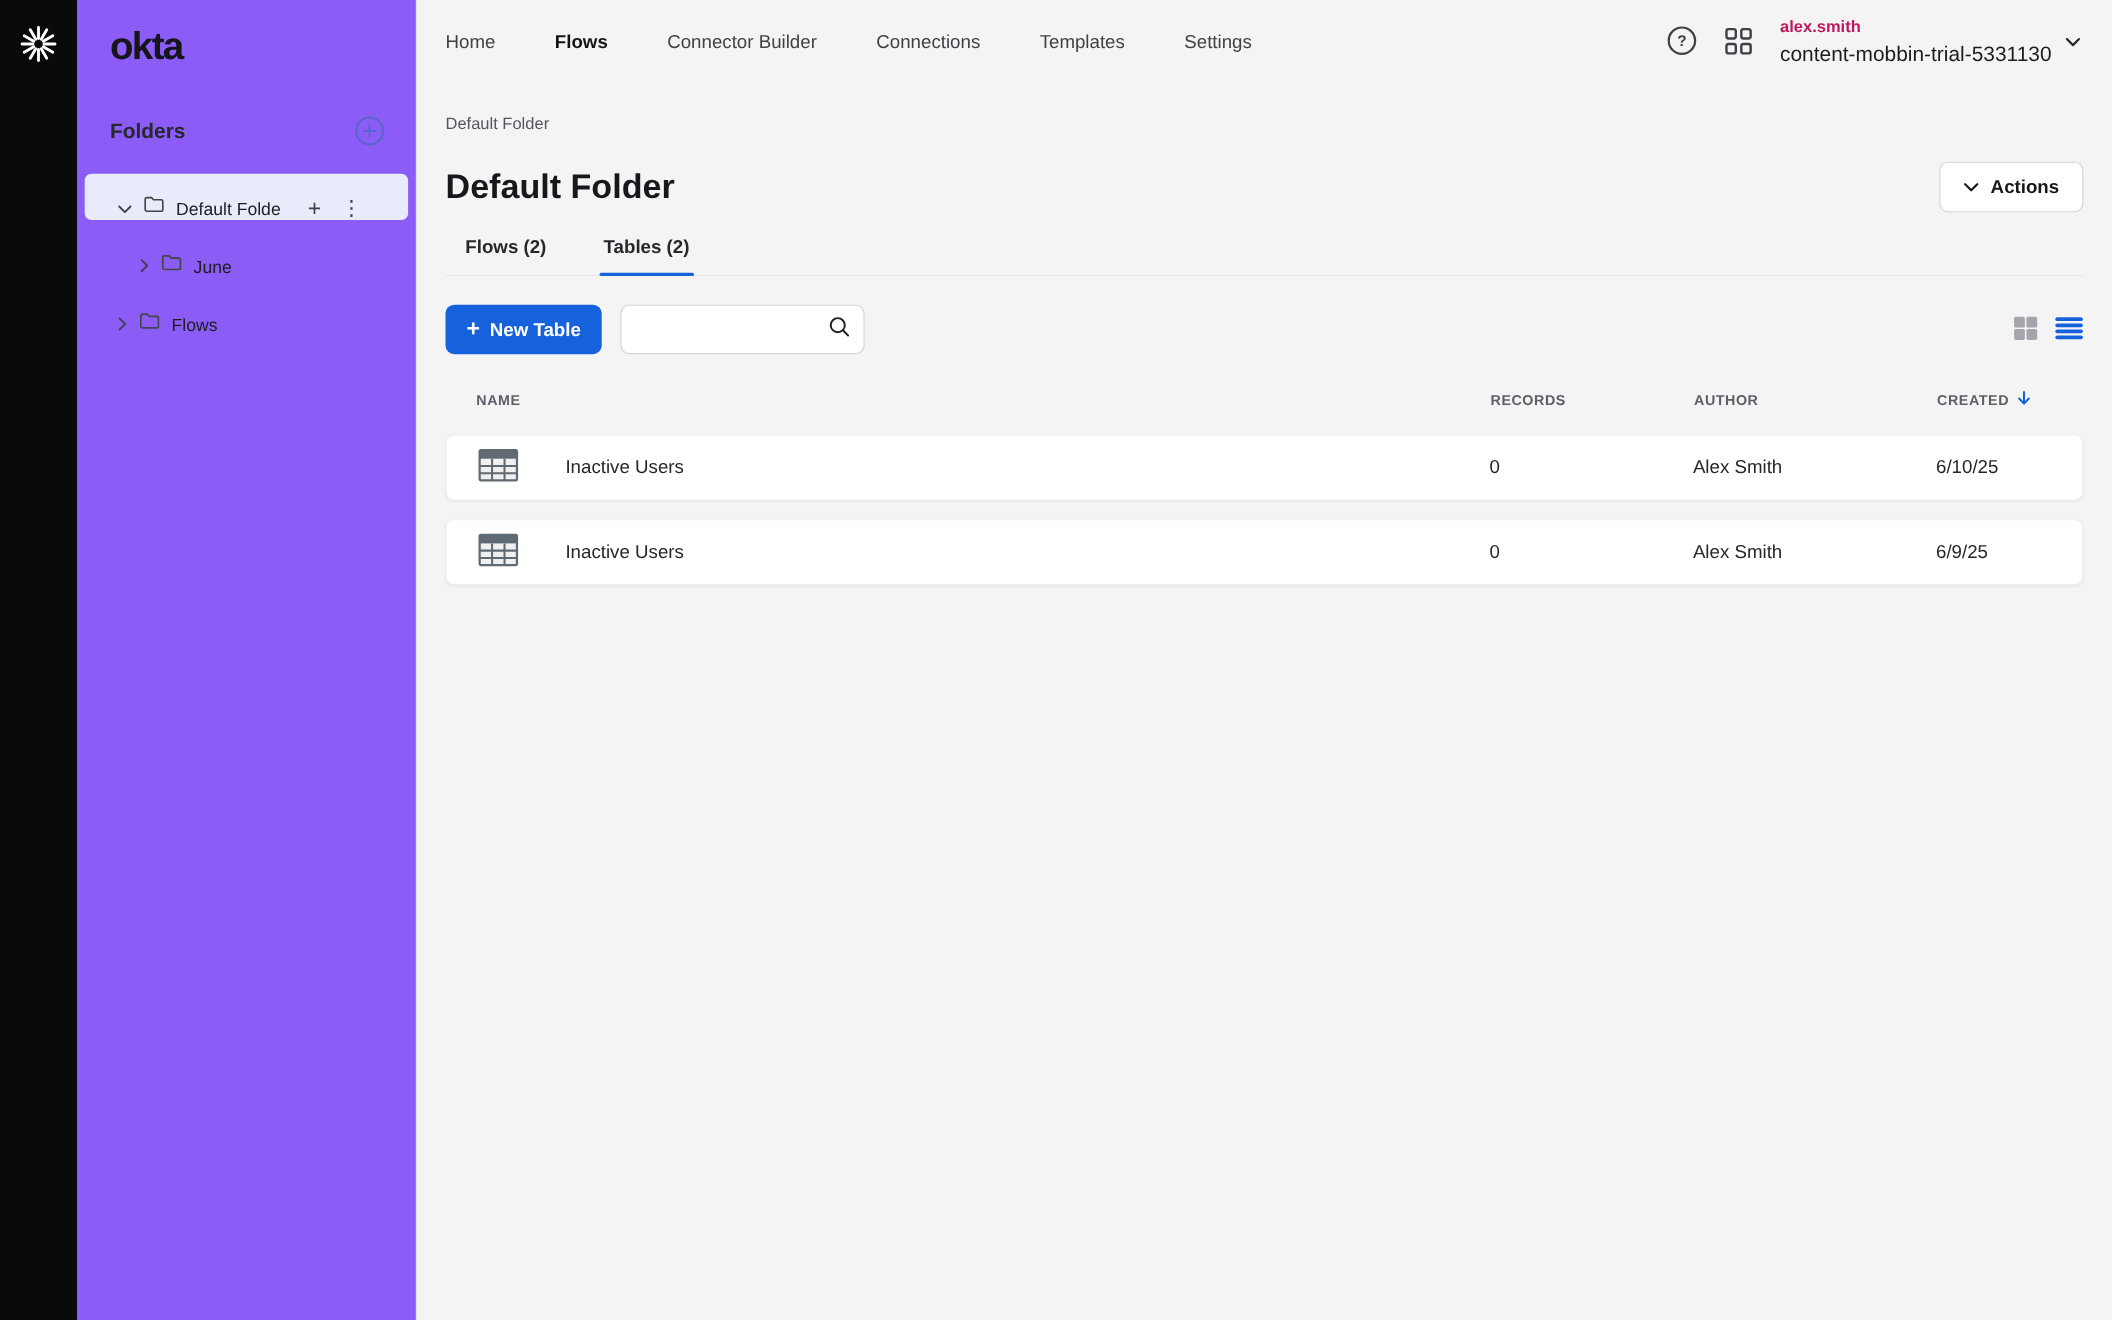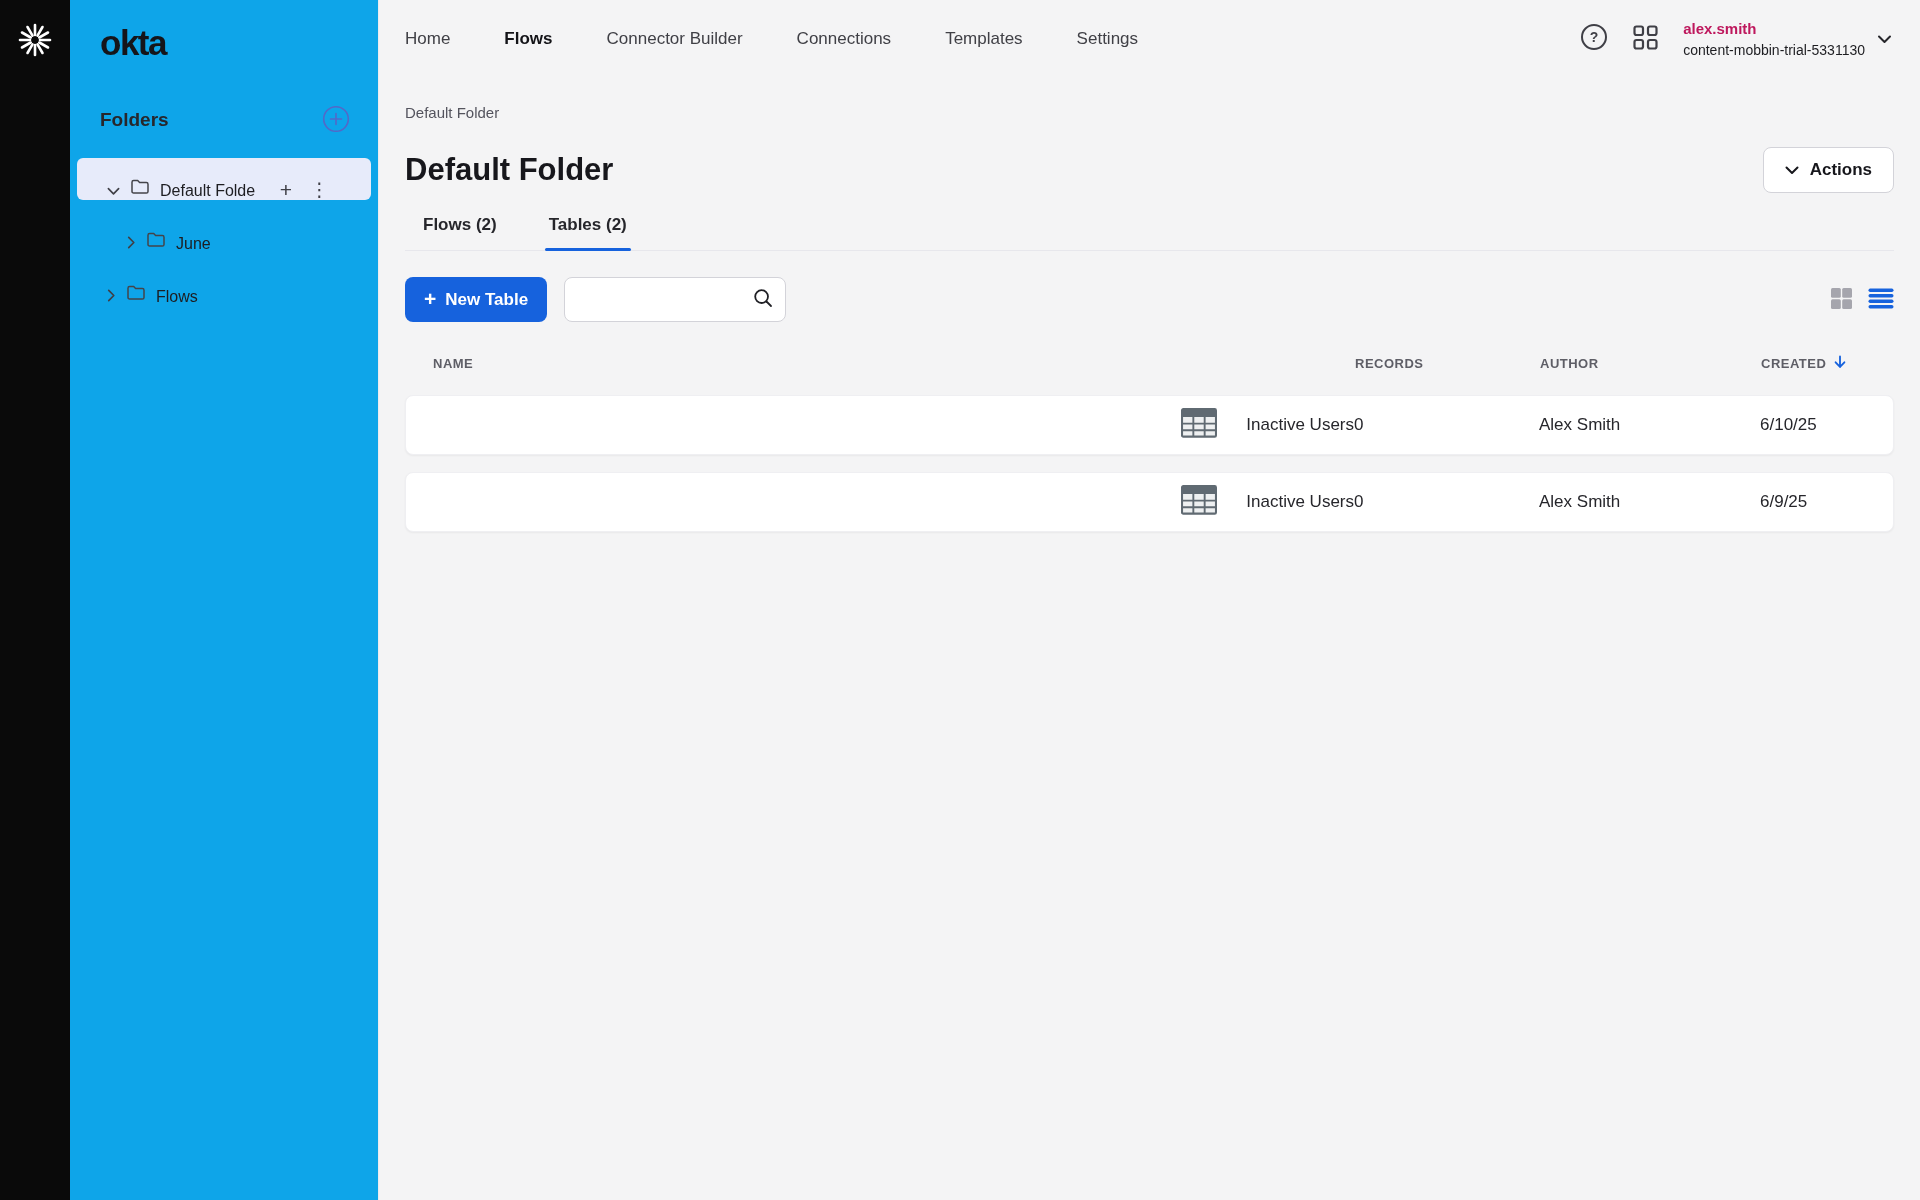--- a/index.html
+++ b/index.html
@@ -6,21 +6,21 @@
   html,body { width:1920px; height:1200px; overflow:hidden; }
   body {
     font-family:"Liberation Sans","DejaVu Sans",sans-serif;
     display:flex; background:#f4f4f5; color:#1d1d21;
   }
 
   
   .rail { width:70px; background:#0a0a0a; display:flex; justify-content:center; padding-top:22px; flex:none; }
 
   
-  .sidebar { width:309px; background:#0ea5e9; border-right:1px solid #ebebee; flex:none; display:flex; flex-direction:column; }
+  .sidebar { width:309px; background:#8b5cf6; border-right:1px solid #ebebee; flex:none; display:flex; flex-direction:column; }
   .okta-logo { padding:24px 30px 0 30px; font-size:35px; font-weight:700; letter-spacing:-1.5px; color:#15151a; line-height:1.1; }
   .folders-header { display:flex; align-items:center; justify-content:space-between; padding:0 28px 0 30px; margin-top:42px; }
   .folders-title { font-size:19px; font-weight:700; color:#27272c; }
   .icon-btn { background:none; border:none; cursor:pointer; display:flex; align-items:center; justify-content:center; padding:0; }
   .tree { padding:22px 7px 0 7px; }
   .tree-item { height:42px; display:flex; align-items:flex-end; gap:10px; padding:0 16px 0 30px; margin-bottom:11px; border-radius:6px; font-size:16px; color:#1d1d21; cursor:pointer; }
   .tree-item.selected { background:#e7ebfa; }
   .tree-item.child { padding-left:50px; }
   .tree-label { white-space:nowrap; overflow:hidden; }
   .tree-trailing { margin-left:auto; display:flex; align-items:center; gap:18px; padding-right:26px; }
@@ -31,21 +31,21 @@
   .main { flex:1; display:flex; flex-direction:column; min-width:0; }
 
   .topnav { height:78px; display:flex; align-items:center; padding:0 28px 0 26px; flex:none; }
   .nav-items { display:flex; gap:54px; }
   .nav-item { font-size:17px; color:#404046; cursor:pointer; white-space:nowrap; }
   .nav-item.active { font-weight:700; color:#141418; }
   .topnav-right { margin-left:auto; display:flex; align-items:center; gap:24px; }
   .account { display:flex; align-items:center; gap:12px; cursor:pointer; }
   .account-text { line-height:1.45; }
   .account-name { font-size:15px; font-weight:700; color:#be185d; }
-  .account-org { font-size:14px; color:#1d1d21; }
+  .account-org { font-size:19px; color:#1d1d21; }
 
   .content { padding:16px 26px 0 26px; display:flex; flex-direction:column; min-width:0; }
   .breadcrumb { font-size:15px; color:#54545e; margin-top:10px; cursor:pointer; width:max-content; }
   .title-row { display:flex; align-items:center; justify-content:space-between; margin-top:26px; }
   .page-title { font-size:31px; font-weight:700; color:#17171c; }
   .actions-btn { display:flex; align-items:center; gap:11px; background:#fff; border:1px solid #d3d3d9; border-radius:8px; height:46px; padding:0 21px; font-size:17px; font-weight:700; color:#17171c; cursor:pointer; font-family:inherit; }
 
   .tabs { display:flex; gap:44px; margin-top:22px; padding-left:14px; border-bottom:1px solid #e7e7ec; }
   .tab { padding:0 4px 15px 4px; font-size:17px; font-weight:700; color:#26262b; cursor:pointer; position:relative; }
   .tab.active::after { content:""; position:absolute; left:0; right:0; bottom:-1px; height:3px; background:#1662dd; border-radius:2px; }
@@ -57,21 +57,21 @@
   .search-box input { flex:1; border:none; outline:none; font-size:16px; min-width:0; background:transparent; font-family:inherit; color:#1d1d21; }
   .view-toggles { margin-left:auto; display:flex; align-items:center; gap:15px; }
 
   .grid-cols { display:grid; grid-template-columns:1fr 185px 221px 105px; align-items:center; }
   .table-header { padding:0 28px; margin-top:32px; }
   .table-header .col { font-size:13px; font-weight:700; color:#5e5e66; letter-spacing:.5px; cursor:pointer; }
   .col-created { display:flex; align-items:center; gap:7px; }
 
   .rows { margin-top:22px; }
   .row-card { background:#fff; border-radius:8px; height:60px; padding:0 28px; margin-bottom:17px; box-shadow:0 1px 2px rgba(0,0,0,.05); border:1px solid #efeff2; cursor:pointer; font-size:17px; color:#26262b; }
-  .name-cell { display:flex; align-items:center; gap:28px; min-width:0;justify-content:flex-end; }
+  .name-cell { display:flex; align-items:center; gap:42px; min-width:0; }
 </style>
 </head>
 <body>
 
 <div class="rail">
   <span style="cursor:pointer;">
     <svg width="36" height="36" viewBox="0 0 36 36">
       <g stroke="#ffffff" stroke-width="2.6" stroke-linecap="round">
         <line x1="23" y1="18" x2="33" y2="18"></line>
           <line x1="22.3" y1="20.5" x2="31" y2="25.5"></line>

